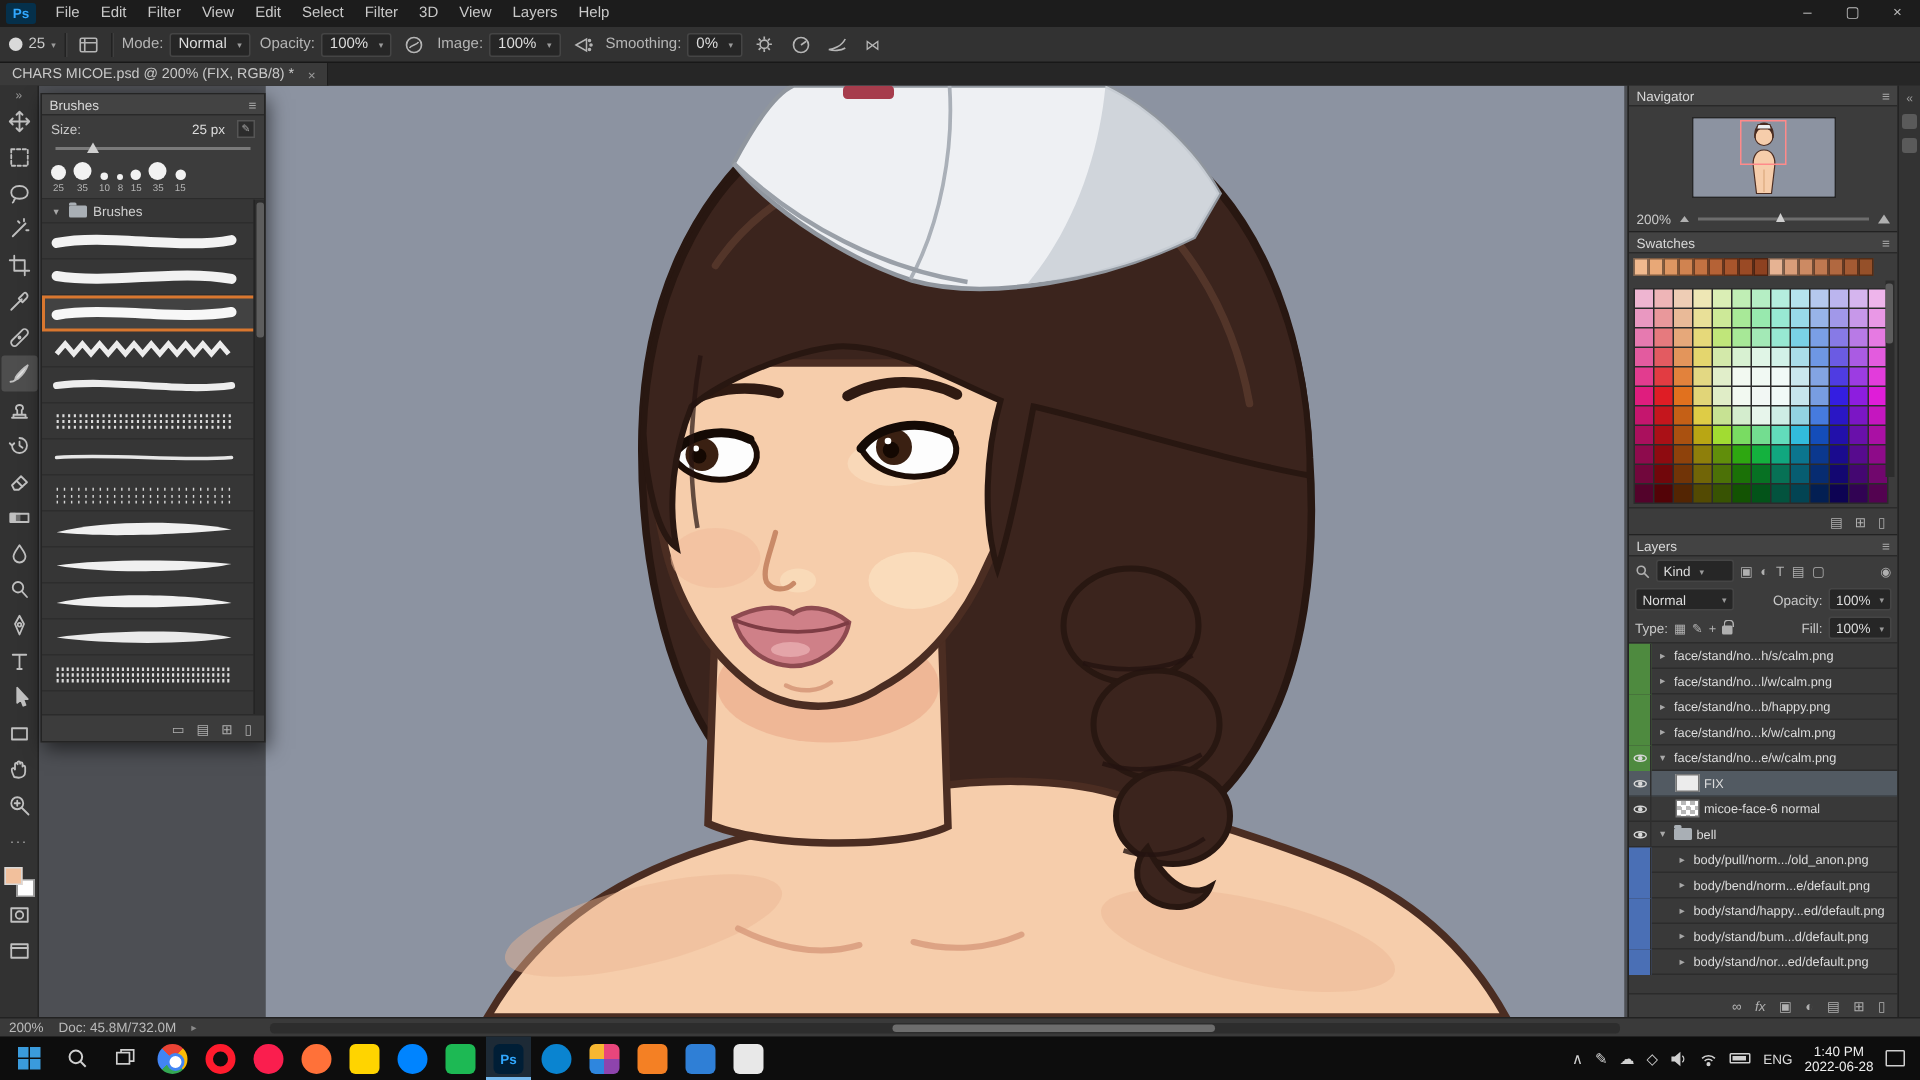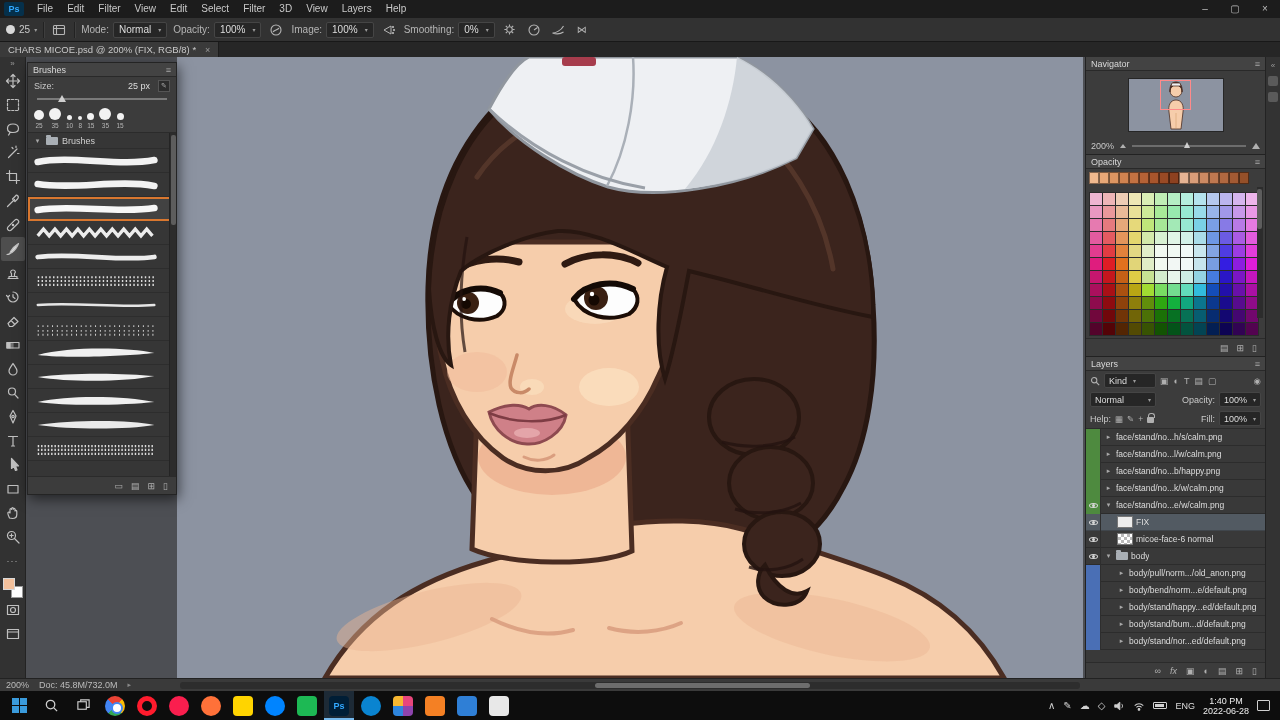--- a/index.html
+++ b/index.html
@@ -709,21 +709,21 @@
           <span class="mtn small"></span>
           <div class="nav-slider">
             <span class="nav-slthumb"></span>
           </div>
           <span class="mtn"></span>
         </div>
       </div>
 
       <div class="swatches">
         <div class="phead">
-          <span>Opacity</span>
+          <span>Swatches</span>
           <span class="pmenu">≡</span>
         </div>
         <div class="sw-body">
           <div class="sw-skin">
               <div class="sw" style="background: rgb(240, 185, 142);"></div>
               <div class="sw" style="background: rgb(232, 168, 119);"></div>
               <div class="sw" style="background: rgb(221, 150, 98);"></div>
               <div class="sw" style="background: rgb(208, 131, 80);"></div>
               <div class="sw" style="background: rgb(195, 114, 66);"></div>
               <div class="sw" style="background: rgb(181, 98, 54);"></div>
@@ -924,21 +924,21 @@
             <span>Normal</span>
             <span class="caret" style="margin-left:auto">▾</span>
           </div>
           <span style="margin-left:auto">Opacity:</span>
           <div class="l-box">
             <span>100%</span>
             <span class="caret">▾</span>
           </div>
         </div>
         <div class="l-row">
-          <span>Help:</span>
+          <span>Type:</span>
           <span class="lock-ic">▦</span>
           <span class="lock-ic">✎</span>
           <span class="lock-ic">+</span>
           <span class="padlock"></span>
           <span style="margin-left:auto">Fill:</span>
           <div class="l-box">
             <span>100%</span>
             <span class="caret">▾</span>
           </div>
         </div>
@@ -985,21 +985,21 @@
             <span class="indent"></span>
             <span class="lthumb checker"></span>
             <span class="lr-name">micoe-face-6 normal</span>
           </div>
           <div class="lr">
             <div class="eyec">
                 <span class="eye"></span>
               </div>
             <span class="lr-arrow">▾</span>
             <span class="fold"></span>
-            <span class="lr-name">body</span>
+            <span class="lr-name">bell</span>
           </div>
           <div class="lr">
             <div class="eyec b"></div>
             <span class="indent"></span>
             <span class="lr-arrow">▸</span>
             <span class="lr-name">body/pull/norm.../old_anon.png</span>
           </div>
           <div class="lr">
             <div class="eyec b"></div>
             <span class="indent"></span>

